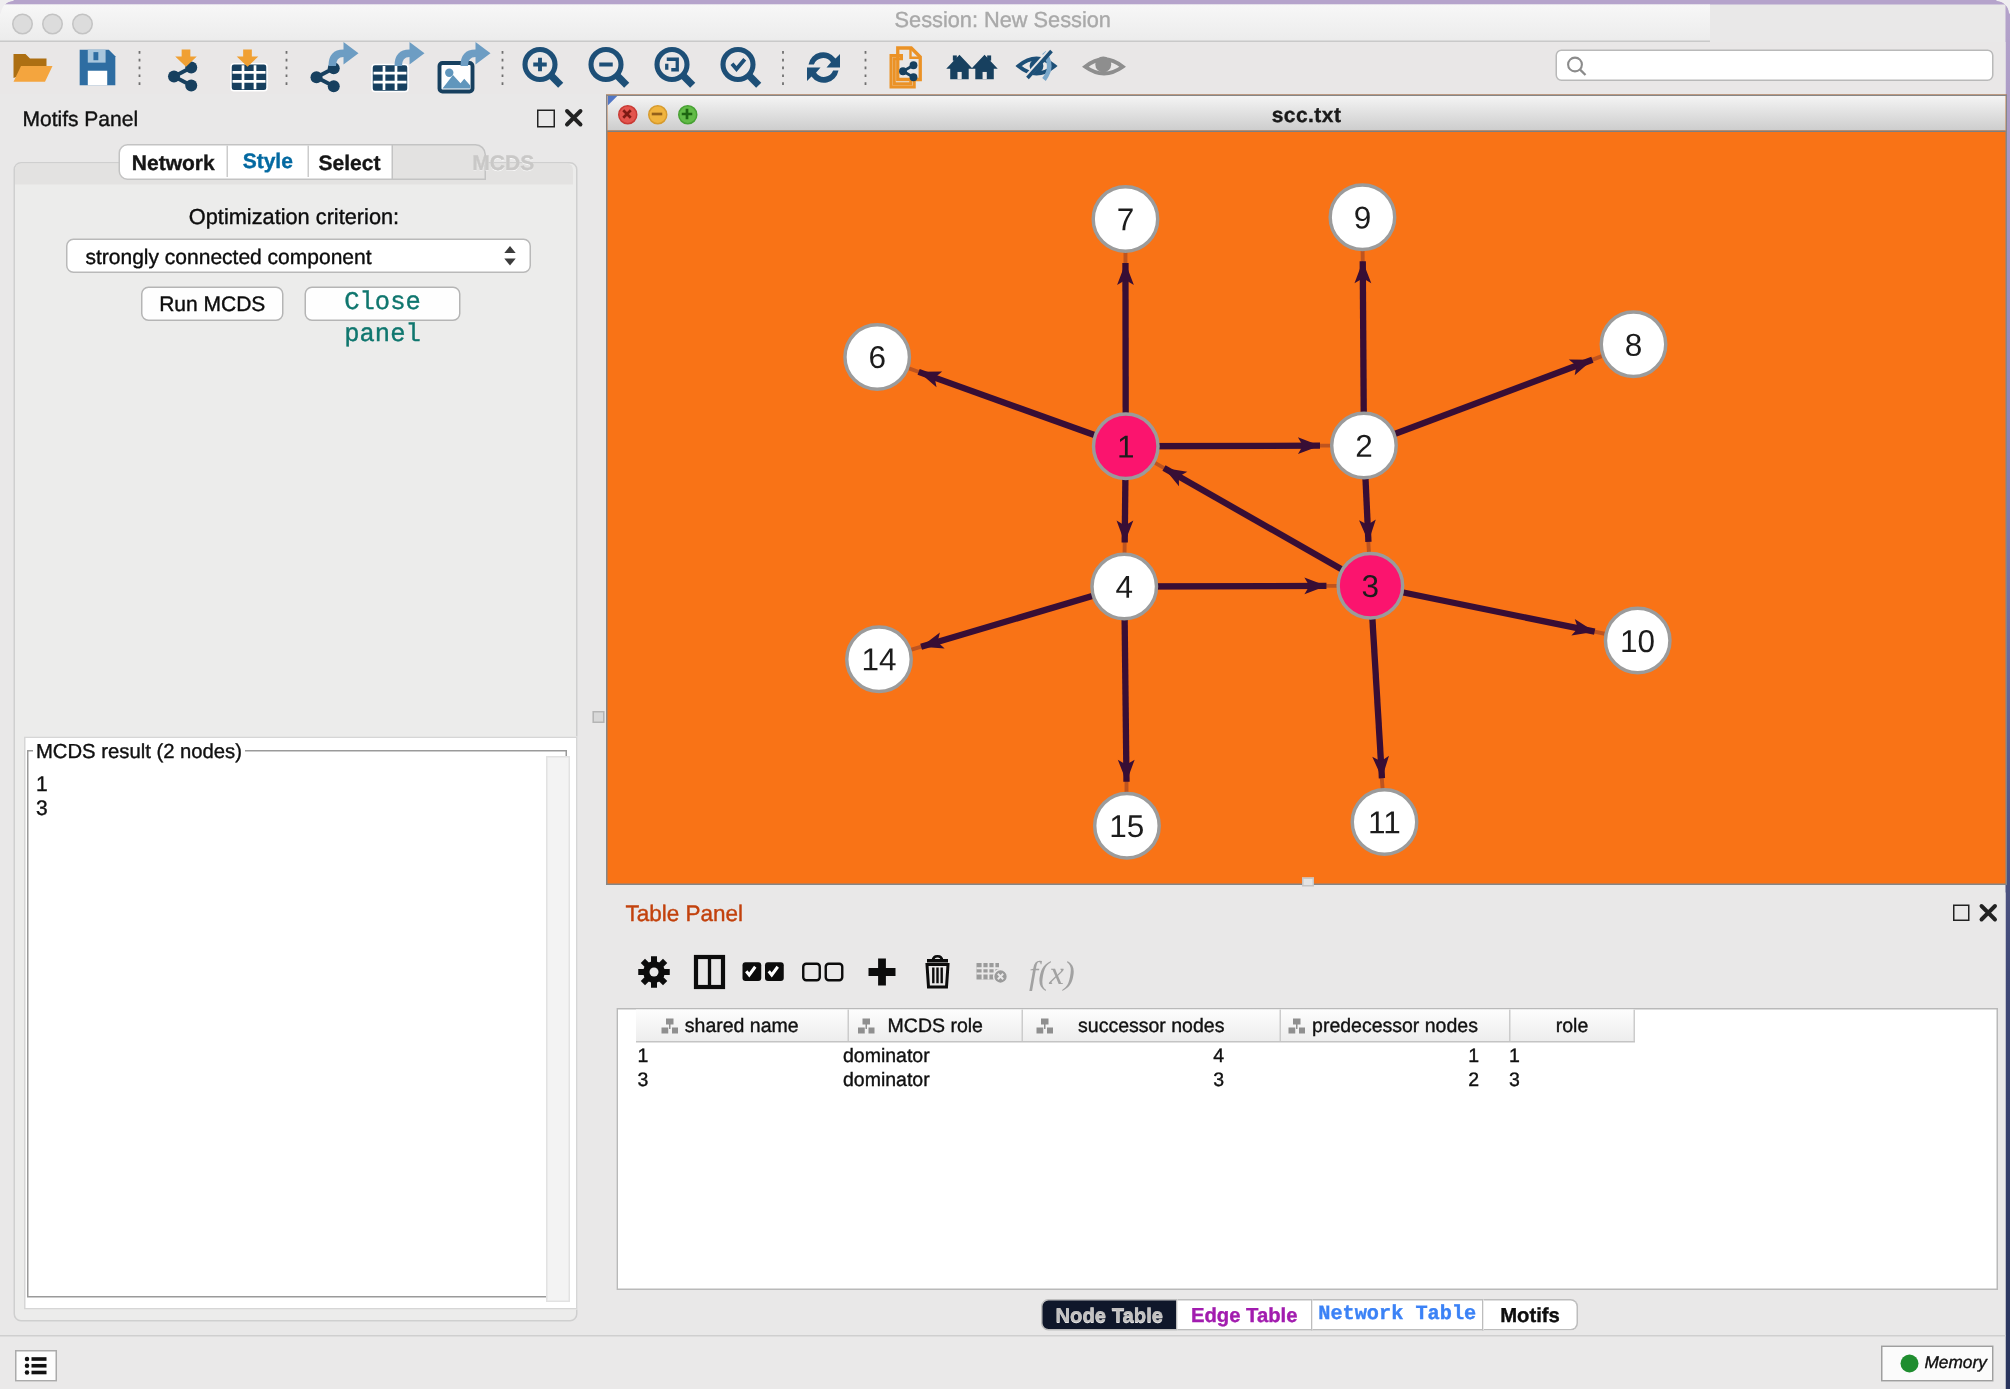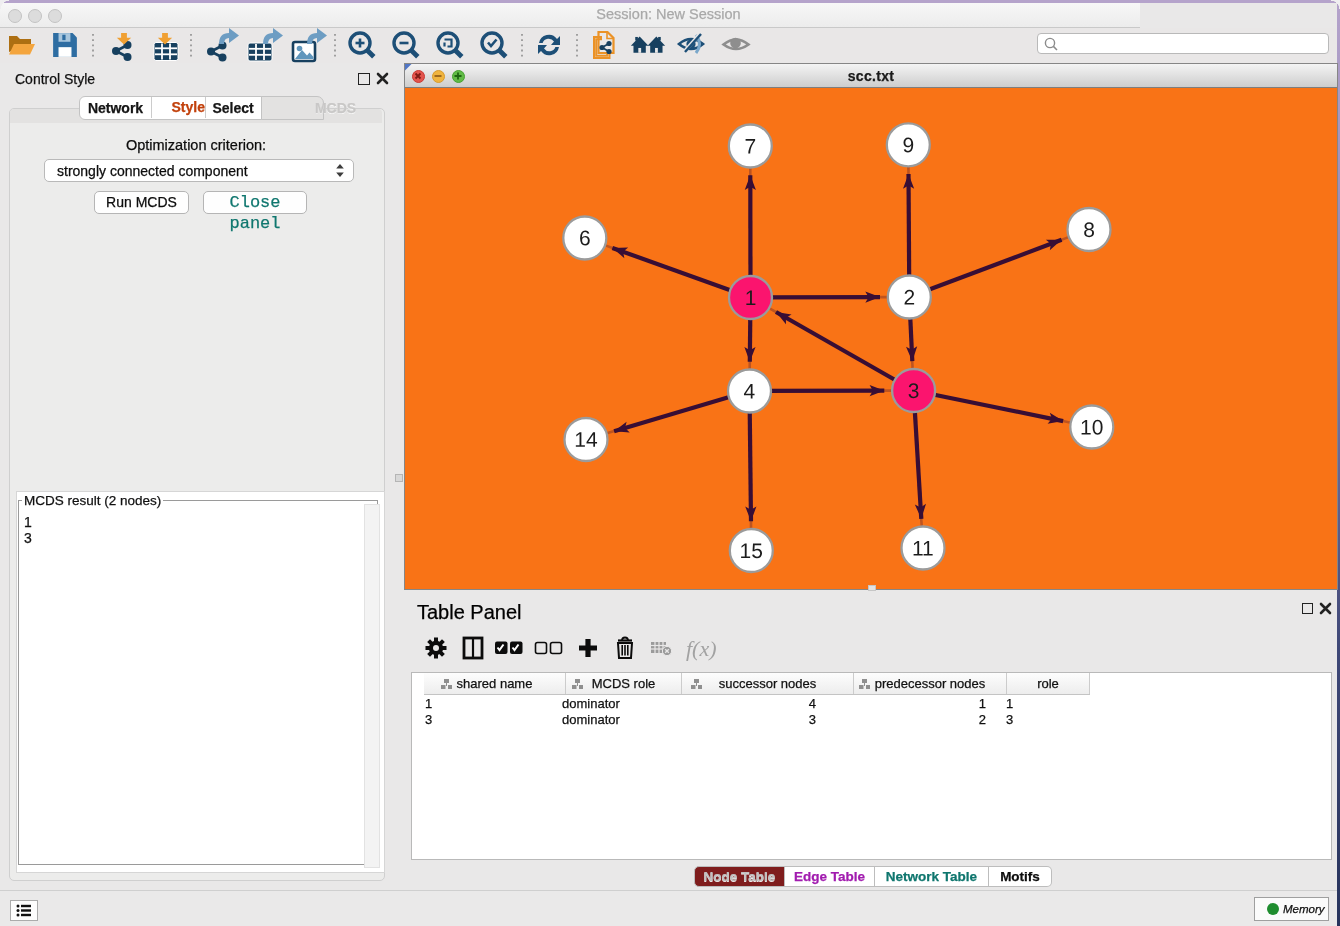--- a/index.html
+++ b/index.html
@@ -180,33 +180,33 @@
  
  <div class="abs" style="left:1037px;top:5px;width:290px;height:19px;background:#fff;border:1px solid #b9b9b9;border-radius:4px;">
   <svg width="18" height="16" style="position:absolute;left:5px;top:2px;">
         <circle cx="7" cy="7" r="4.6" fill="none" stroke="#8b8b8b" stroke-width="1.4"></circle>
         <line x1="10.4" y1="10.4" x2="14" y2="14" stroke="#8b8b8b" stroke-width="1.5"></line>
       </svg>
  </div>
 </div>
 
 <div id="cpanel" class="abs" style="left:0;top:63px;width:392px;height:827px;background:#e9e8e8;">
-  <div class="abs" style="left:15px;top:8px;font-size:14px;color:#111;">Control Style</div>
+  <div class="abs" style="left:15px;top:8px;font-size:14px;color:#111;">Motifs Panel</div>
   <div class="abs" style="left:358px;top:10px;width:10px;height:10px;border:1.6px solid #222;"></div>
   <svg class="abs" style="left:376px;top:9px;" width="13" height="13">
       <path d="M 2 2 L 11 11 M 11 2 L 2 11" stroke="#222" stroke-width="2.6" stroke-linecap="round"></path>
     </svg>
 
   <div class="abs" style="left:9px;top:45px;width:374px;height:771px;background:#ececeb;border:1px solid #cfcfcf;border-radius:5px;"></div>
   <div class="abs" style="left:10px;top:46px;width:372px;height:14px;background:#e3e2e1;border-radius:4px 4px 0 0;"></div>
 
   <div class="abs" style="left:79px;top:33px;width:182px;height:22px;background:#fff;border:1px solid #c3c3c3;border-radius:6px 0 0 6px;"></div>
   <div class="abs" style="left:261px;top:33px;width:61px;height:22px;background:#e3e2e1;border:1px solid #c3c3c3;border-radius:0 7px 0 0;"></div>
   <div class="abs" style="left:80px;top:37px;width:71px;text-align:center;font-size:14px;font-weight:bold;color:#161616;">Network</div>
-  <div class="abs" style="left:151px;top:34px;width:53px;height:21px;line-height:20px;text-align:right;font-size:14px;font-weight:bold;color:#c2410c;border-left:1px solid #cccccc;border-right:1px solid #cccccc;">Style</div>
+  <div class="abs" style="left:151px;top:34px;width:53px;height:21px;line-height:20px;text-align:center;font-size:14px;font-weight:bold;color:#0369a1;border-left:1px solid #cccccc;border-right:1px solid #cccccc;">Style</div>
   <div class="abs" style="left:205px;top:37px;width:56px;text-align:center;font-size:14px;font-weight:bold;color:#161616;">Select</div>
   <div class="abs" style="left:261px;top:37px;width:61px;text-align:center;font-size:14px;font-weight:bold;color:#c9c8c7;text-shadow:0 1px 0 #fafafa;padding-left:44px;">MCDS</div>
 
   <div class="abs" style="left:9px;top:74px;width:374px;text-align:center;font-size:14.5px;color:#0d0d0d;">Optimization criterion:</div>
   <div class="abs" style="left:44px;top:96px;width:308px;height:21px;background:#fff;border:1px solid #b9b9b9;border-radius:5px;">
     <span style="position:absolute;left:12px;top:3px;font-size:14px;color:#0d0d0d;">strongly connected component</span>
     <svg width="12" height="17" style="position:absolute;right:7px;top:2px;">
         <path d="M 6 2 L 9.8 6.6 L 2.2 6.6 Z" fill="#3c3c3c"></path>
         <path d="M 6 15 L 9.8 10.4 L 2.2 10.4 Z" fill="#3c3c3c"></path>
       </svg>
@@ -307,21 +307,21 @@
       <text x="686.8" y="346.5">10</text>
       <text x="518.0" y="467.5">11</text>
       <text x="181.0" y="359">14</text>
       <text x="346.3" y="470">15</text>
     </g>
   </svg>
   <div class="abs" style="left:463px;top:521px;width:6px;height:4px;background:#e3e3e3;border:1px solid #c6c6c6;"></div>
 </div>
 
 <div id="tpanel" class="abs" style="left:404px;top:595px;width:933px;height:295px;background:#e9e8e8;">
-  <div class="abs" style="left:13px;top:6px;font-size:20px;color:#000000;">Table Panel</div>
+  <div class="abs" style="left:13px;top:6px;font-size:15px;color:#c2410c;">Table Panel</div>
   <div class="abs" style="left:898px;top:8px;width:9px;height:9px;border:1.6px solid #222;"></div>
   <svg class="abs" style="left:915px;top:7px;" width="13" height="13">
       <path d="M 2 2 L 11 11 M 11 2 L 2 11" stroke="#222" stroke-width="2.6" stroke-linecap="round"></path>
     </svg>
 
   <svg class="abs" style="left:0;top:28px;" width="933" height="44">
 
     <g transform="translate(32,25)" fill="#0c0c0c">
       <circle cx="0" cy="0" r="7.2"></circle>
         <circle cx="0" cy="0" r="3" fill="#e9e8e8"></circle>
@@ -421,23 +421,23 @@
     <div class="abs" style="left:0;top:38px;width:917px;height:16px;font-size:13px;color:#111;">
       <span class="abs" style="left:13px;top:1px;">3</span>
       <span class="abs" style="left:150px;top:1px;">dominator</span>
       <span class="abs" style="left:258px;top:1px;width:146px;text-align:right;">3</span>
       <span class="abs" style="left:430px;top:1px;width:144px;text-align:right;">2</span>
       <span class="abs" style="left:594px;top:1px;">3</span>
     </div>
   </div>
 
   <div class="abs" style="left:290px;top:271px;height:19px;font-size:13.5px;font-weight:bold;">
-    <span style="float:left;width:89px;height:19px;line-height:19px;text-align:center;background:#7f1d1d;border:1px solid #bdbdbd;border-radius:5px 0 0 5px;color:#c2c1c0;text-shadow:0 1px 0 #f5f5f5;">Node Table</span>
+    <span style="float:left;width:89px;height:19px;line-height:19px;text-align:center;background:#0f172a;border:1px solid #bdbdbd;border-radius:5px 0 0 5px;color:#c2c1c0;text-shadow:0 1px 0 #f5f5f5;">Node Table</span>
     <span style="float:left;width:89px;height:19px;line-height:19px;text-align:center;background:#fff;border:1px solid #bdbdbd;border-left:none;color:#a21caf;">Edge Table</span>
-    <span style="float:left;width:113px;height:19px;line-height:19px;text-align:center;background:#fff;border:1px solid #bdbdbd;border-left:none;color:#0f766e;">Network Table</span>
+    <span style="float:left;width:113px;height:19px;line-height:19px;text-align:center;background:#fff;border:1px solid #bdbdbd;border-left:none;color:#3b82f6;font-family:Liberation Mono, monospace;">Network Table</span>
     <span style="float:left;width:62px;height:19px;line-height:19px;text-align:center;background:#fff;border:1px solid #bdbdbd;border-left:none;border-radius:0 5px 5px 0;color:#0d0d0d;">Motifs</span>
   </div>
 </div>
 
 <div class="abs" style="left:0;top:890px;width:1337px;height:36px;background:#eae9e9;border-top:1px solid #cfcfcf;font-style:italic;">
   <div class="abs" style="left:10px;top:9px;width:26px;height:19px;background:#fdfdfd;border:1px solid #ababab;">
     <svg width="26" height="19">
         <g fill="#111">
           <circle cx="7" cy="5" r="1.5"></circle>
           <circle cx="7" cy="9.5" r="1.5"></circle>

